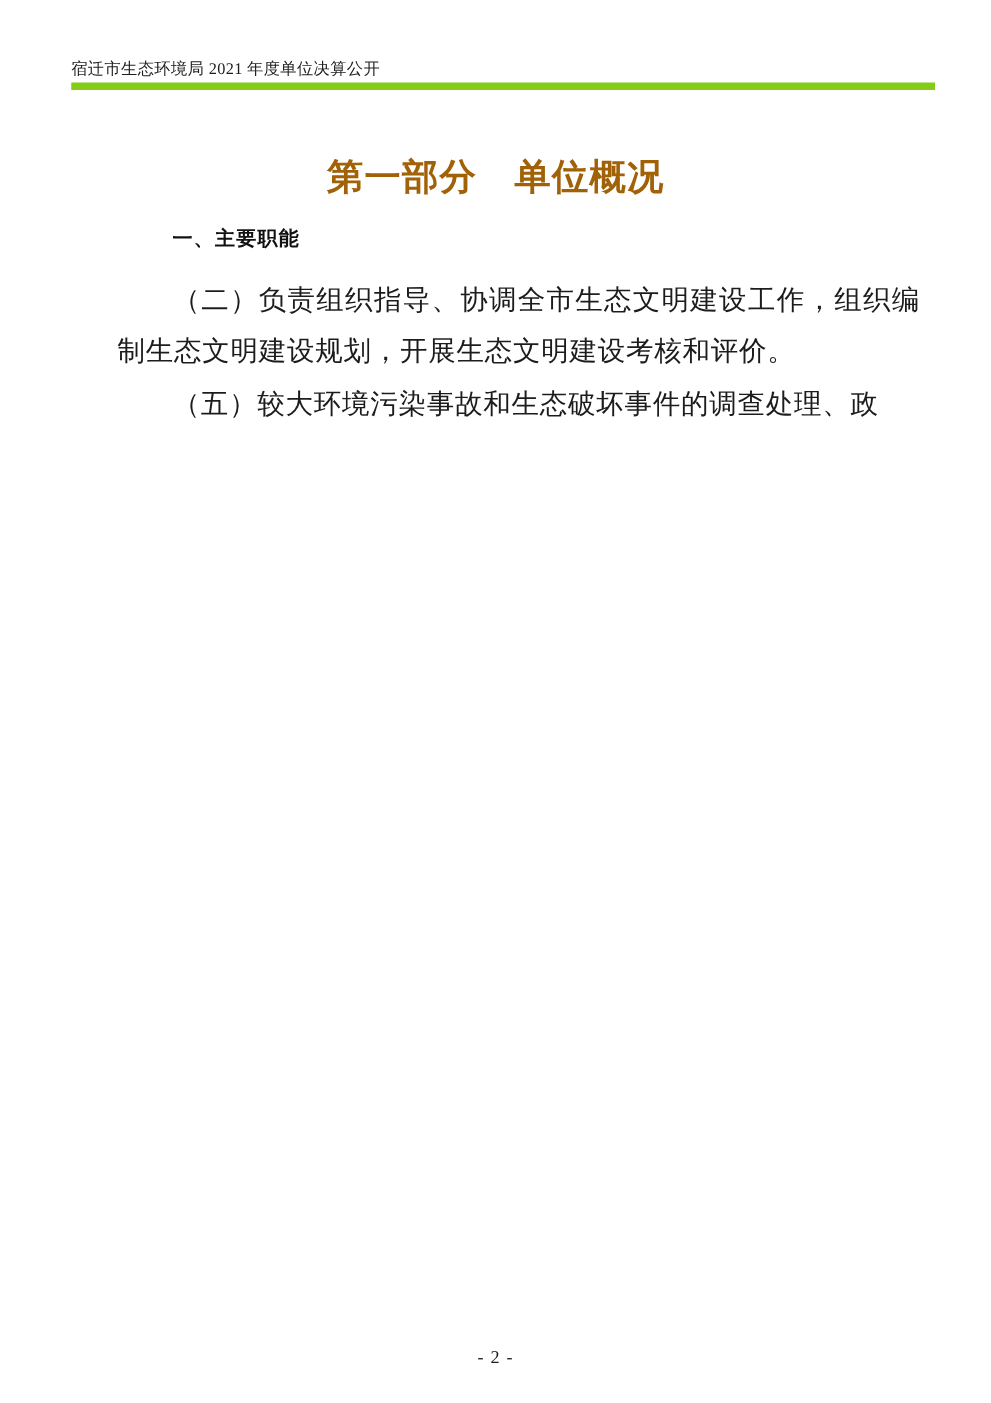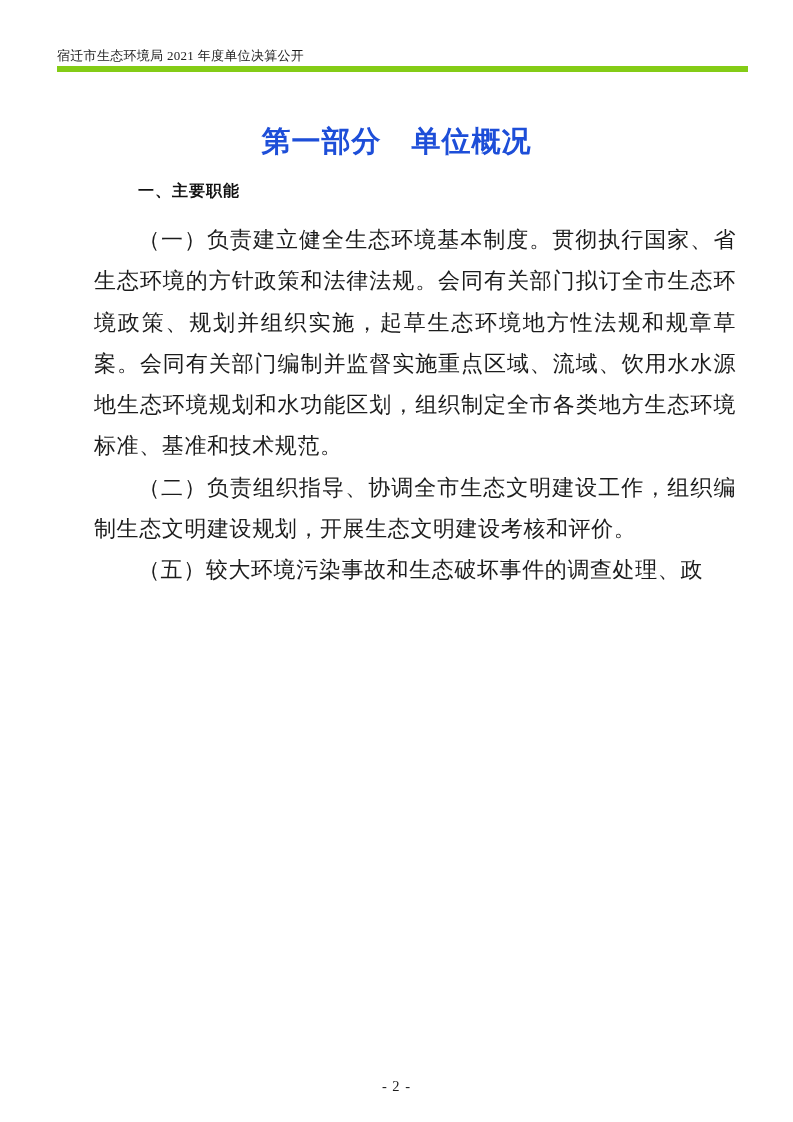--- a/index.html
+++ b/index.html
@@ -35,21 +35,21 @@
   .part-title {
     position: absolute;
     left: 0;
     right: 0;
     top: 122px;
     margin: 0;
     text-align: center;
     font-size: 29px;
     font-weight: bold;
     letter-spacing: 1px;
-    color: #1d4ed8;
+    color: #a16207;
     font-family: "Liberation Serif", "DejaVu Serif", serif;
   }
   .section-heading {
     position: absolute;
     left: 94px;
     top: 181px;
     margin: 0;
     text-indent: 44px;
     font-size: 16px;
     font-weight: bold;
@@ -93,21 +93,20 @@
 
   <header class="page-header">
     <span class="header-text">宿迁市生态环境局 2021 年度单位决算公开</span>
   </header>
 
   <h1 class="part-title">第一部分　单位概况</h1>
 
   <h2 class="section-heading">一、主要职能</h2>
 
   <main class="body-text">
-    <p>（一）负责建立健全生态环境基本制度。贯彻执行国家、省生态环境的方针政策和法律法规。会同有关部门拟订全市生态环境政策、规划并组织实施，起草生态环境地方性法规和规章草案。会同有关部门编制并监督实施重点区域、流域、饮用水水源地生态环境规划和水功能区划，组织制定全市各类地方生态环境标准、基准和技术规范。</p>
     <p>（二）负责组织指导、协调全市生态文明建设工作，组织编制生态文明建设规划，开展生态文明建设考核和评价。</p>
     <p>（五）较大环境污染事故和生态破坏事件的调查处理、政</p>
   </main>
 
   <footer class="page-footer">
     <span>- 2 -</span>
   </footer>
 
 </div>
 

